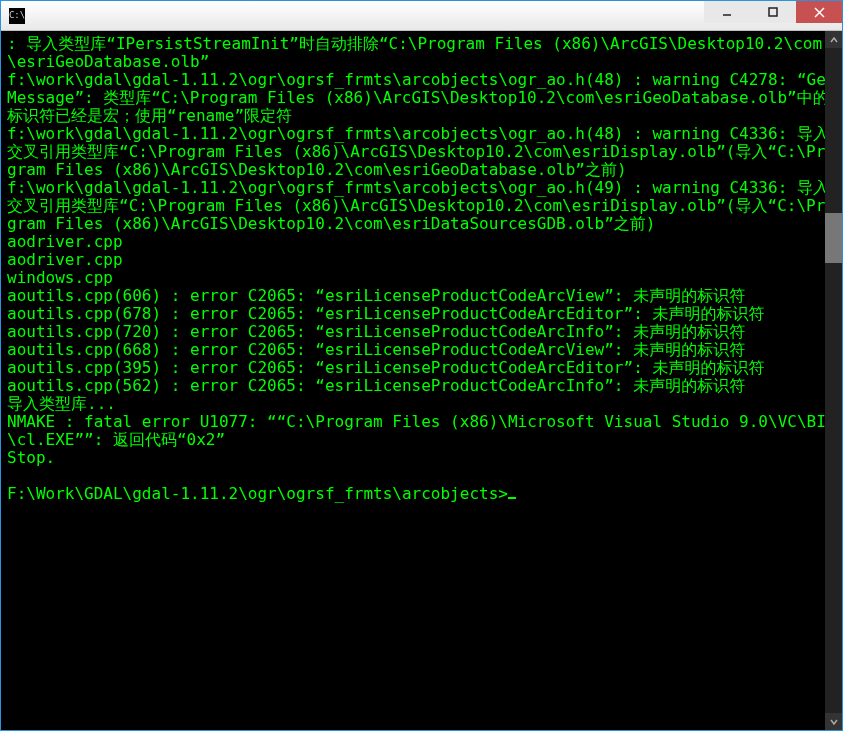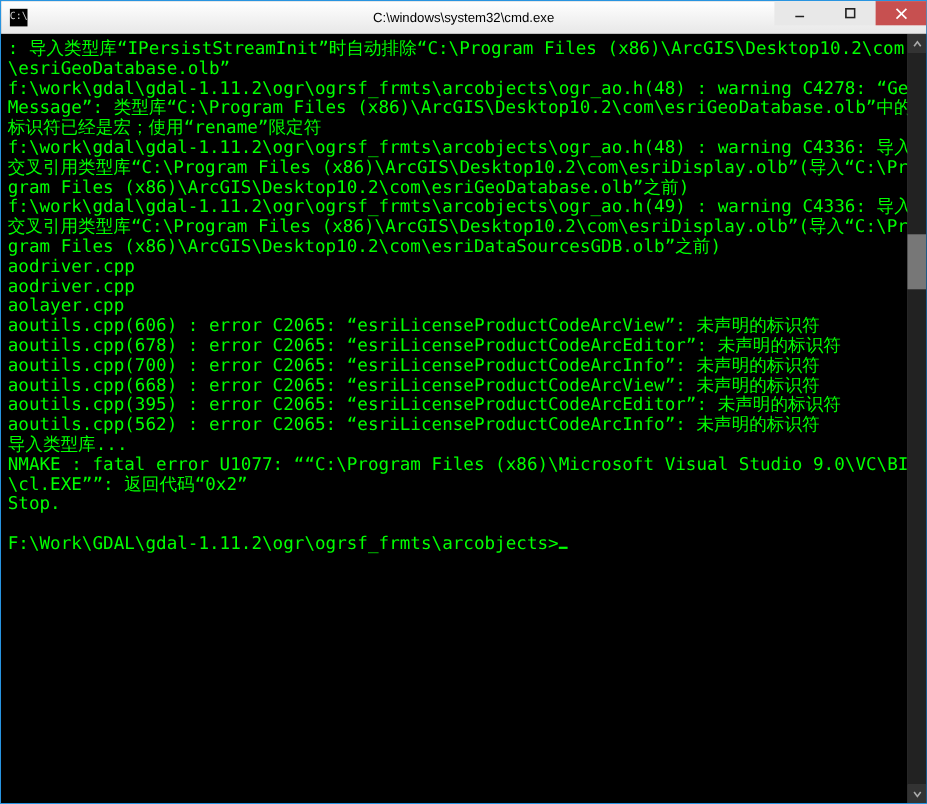--- a/index.html
+++ b/index.html
@@ -128,21 +128,20 @@
     vertical-align: baseline;
   }
 </style>
 </head>
 <body>
 
 <div class="window">
 
   <div class="titlebar">
     <span class="titlebar-icon">C:\</span>
-    <span class="titlebar-title">C:\windows\system32\cmd.exe</span>
     <div class="win-controls">
       <div class="win-btn min">
         <svg width="10" height="10" viewBox="0 0 10 10">
             <line x1="1" y1="8" x2="9" y2="8" stroke="#222" stroke-width="1.5"></line>
           </svg>
       </div>
       <div class="win-btn max">
         <svg width="10" height="10" viewBox="0 0 10 10">
             <rect x="1" y="1" width="8" height="8" fill="none" stroke="#222" stroke-width="1.5"></rect>
           </svg>
@@ -156,24 +155,24 @@
     </div>
   </div>
 
   <div class="console-area">
     <div class="console-text" id="console-text"><span>: 导入类型库“IPersistStreamInit”时自动排除“C:\Program Files (x86)\ArcGIS\Desktop10.2\com\esriGeoDatabase.olb”</span>
 <span>f:\work\gdal\gdal-1.11.2\ogr\ogrsf_frmts\arcobjects\ogr_ao.h(48) : warning C4278: “GetMessage”: 类型库“C:\Program Files (x86)\ArcGIS\Desktop10.2\com\esriGeoDatabase.olb”中的标识符已经是宏；使用“rename”限定符</span>
 <span>f:\work\gdal\gdal-1.11.2\ogr\ogrsf_frmts\arcobjects\ogr_ao.h(48) : warning C4336: 导入交叉引用类型库“C:\Program Files (x86)\ArcGIS\Desktop10.2\com\esriDisplay.olb”(导入“C:\Program Files (x86)\ArcGIS\Desktop10.2\com\esriGeoDatabase.olb”之前)</span>
 <span>f:\work\gdal\gdal-1.11.2\ogr\ogrsf_frmts\arcobjects\ogr_ao.h(49) : warning C4336: 导入交叉引用类型库“C:\Program Files (x86)\ArcGIS\Desktop10.2\com\esriDisplay.olb”(导入“C:\Program Files (x86)\ArcGIS\Desktop10.2\com\esriDataSourcesGDB.olb”之前)</span>
 <span>aodriver.cpp</span>
 <span>aodriver.cpp</span>
-<span>aolayer.cpp</span>
+<span>windows.cpp</span>
 <span>aoutils.cpp(606) : error C2065: “esriLicenseProductCodeArcView”: 未声明的标识符</span>
 <span>aoutils.cpp(678) : error C2065: “esriLicenseProductCodeArcEditor”: 未声明的标识符</span>
-<span>aoutils.cpp(700) : error C2065: “esriLicenseProductCodeArcInfo”: 未声明的标识符</span>
+<span>aoutils.cpp(720) : error C2065: “esriLicenseProductCodeArcInfo”: 未声明的标识符</span>
 <span>aoutils.cpp(668) : error C2065: “esriLicenseProductCodeArcView”: 未声明的标识符</span>
 <span>aoutils.cpp(395) : error C2065: “esriLicenseProductCodeArcEditor”: 未声明的标识符</span>
 <span>aoutils.cpp(562) : error C2065: “esriLicenseProductCodeArcInfo”: 未声明的标识符</span>
 <span>导入类型库...</span>
 <span>NMAKE : fatal error U1077: ““C:\Program Files (x86)\Microsoft Visual Studio 9.0\VC\BIN\cl.EXE””: 返回代码“0x2”</span>
 <span>Stop.</span>
 <span></span>
 <span>F:\Work\GDAL\gdal-1.11.2\ogr\ogrsf_frmts\arcobjects&gt;</span><span class="cursor"></span></div>
 
     <div class="scrollbar">

